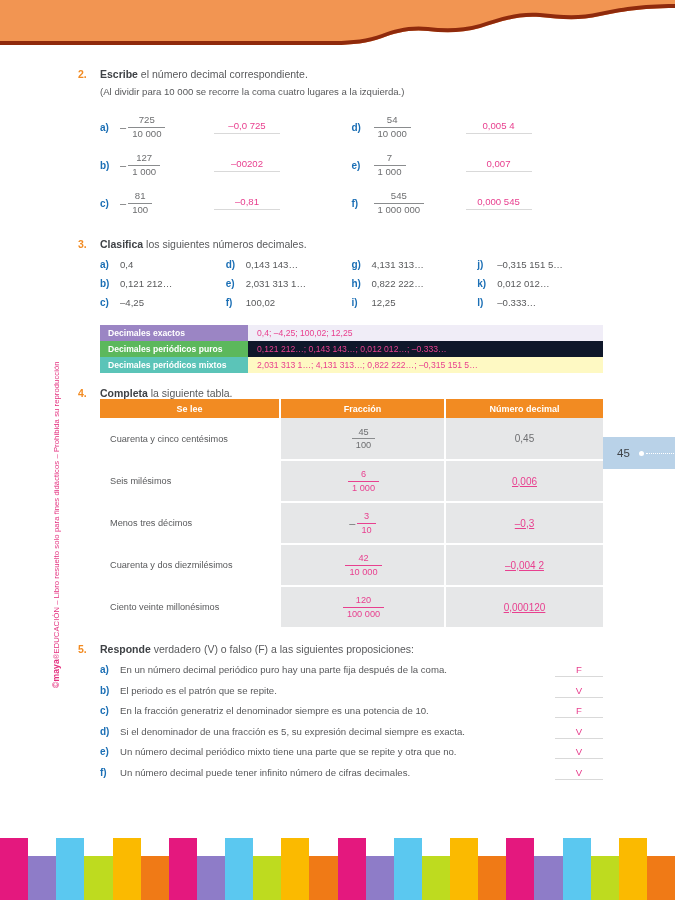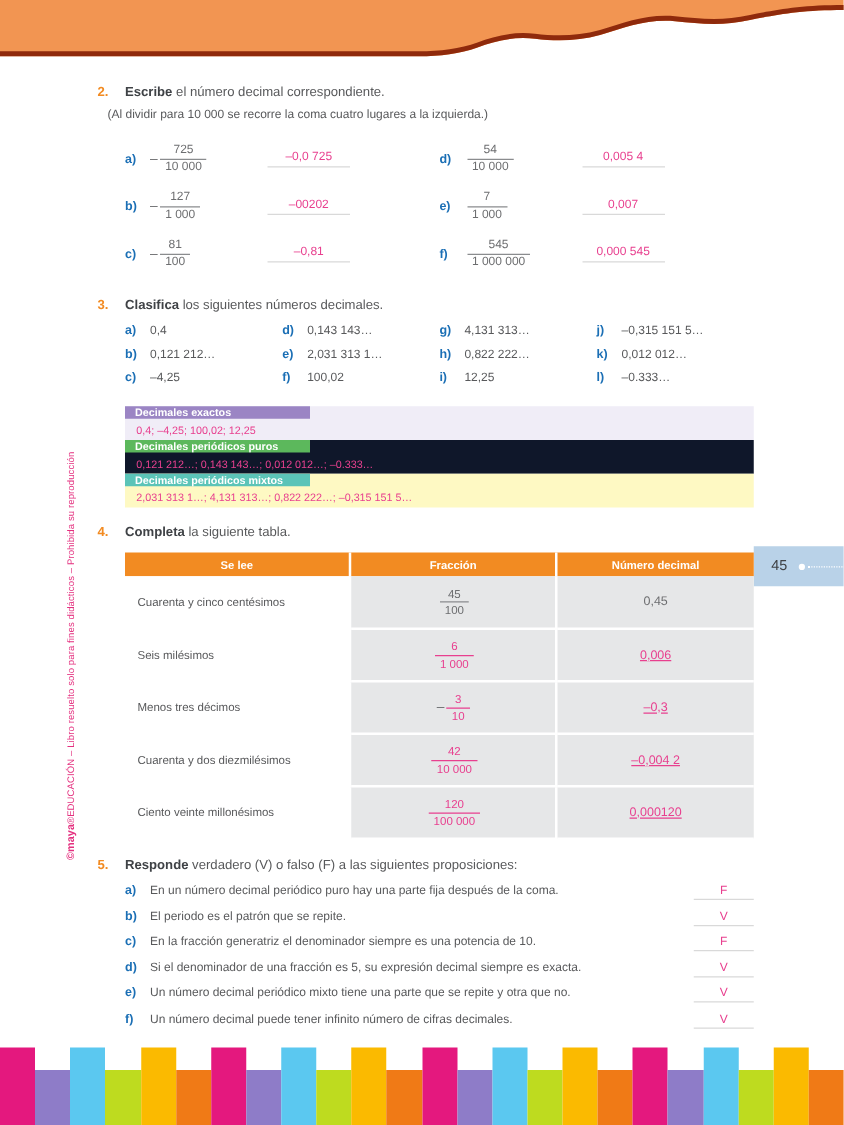--- a/index.html
+++ b/index.html
@@ -55,21 +55,21 @@
 
   
   .content { position: absolute; left: 78px; top: 68px; width: 525px; }
 
   
   .ex { position: relative; }
   .ex-head { display: flex; align-items: baseline; }
   .ex-num { color: #f28b22; font-weight: bold; font-size: 10.5px; width: 22px; flex: none; }
   .ex-title { font-size: 10.5px; color: #58595b; }
   .ex-title b { color: #3f4246; font-weight: bold; }
-  .ex-sub { font-size: 9.6px; color: #58595b; margin-left: 8px; margin-top: 6px; }
+  .ex-sub { font-size: 9.6px; color: #58595b; margin-left: 22px; margin-top: 6px; }
 
   
   .frac-grid { margin-left: 22px; margin-top: 11px; display: flex; }
   .frac-col { width: 262px; }
   .frac-row { display: flex; align-items: center; height: 38px; }
   .lbl { color: #1b6fb5; font-weight: bold; font-size: 10px; width: 20px; flex: none; }
   .fr-wrap { display: flex; align-items: center; min-width: 84px; }
   .minus { color: #6d6e70; font-size: 11px; margin-right: 2px; }
   .frac { display: inline-flex; flex-direction: column; align-items: center; line-height: 1.12; }
   .frac .nu { font-size: 9.6px; color: #6d6e70; padding: 0 4px; }
@@ -86,31 +86,31 @@
   }
 
   
   .items { margin-left: 22px; margin-top: 9px; display: flex; }
   .items-col { width: 131px; }
   .item { display: flex; align-items: baseline; height: 19px; }
   .item .val { font-size: 9.6px; color: #58595b; }
 
   
   .classify { margin-left: 22px; margin-top: 9px; width: 503px; }
-  .cl-row { display: flex; height: 27px; align-items: stretch; flex-direction: column; }
+  .cl-row { display: flex; height: 16px; align-items: stretch; }
   .cl-label {
     width: 148px; flex: none;
     display: flex; align-items: center;
     padding-left: 8px;
     color: #ffffff; font-weight: bold; font-size: 8.6px;
   }
   .cl-vals { flex: 1; display: flex; align-items: center; padding-left: 9px; color: #e8408f; font-size: 8.6px; }
 
   
-  .tbl { margin-left: 22px; margin-top: 10px; width: 503px; border-collapse: collapse; }
+  .tbl { margin-left: 22px; margin-top: 0; width: 503px; border-collapse: collapse; }
   .tbl th {
     background: #f28b22; color: #ffffff;
     font-size: 9px; font-weight: bold;
     height: 19px; text-align: center;
     border-right: 2px solid #ffffff;
   }
   .tbl th:last-child { border-right: none; }
   .tbl td { border-right: 2px solid #ffffff; border-bottom: 2px solid #ffffff; height: 42px; }
   .tbl td:last-child { border-right: none; }
   .c-lee { width: 180px; background: #ffffff; padding-left: 10px; font-size: 9.2px; color: #58595b; }

